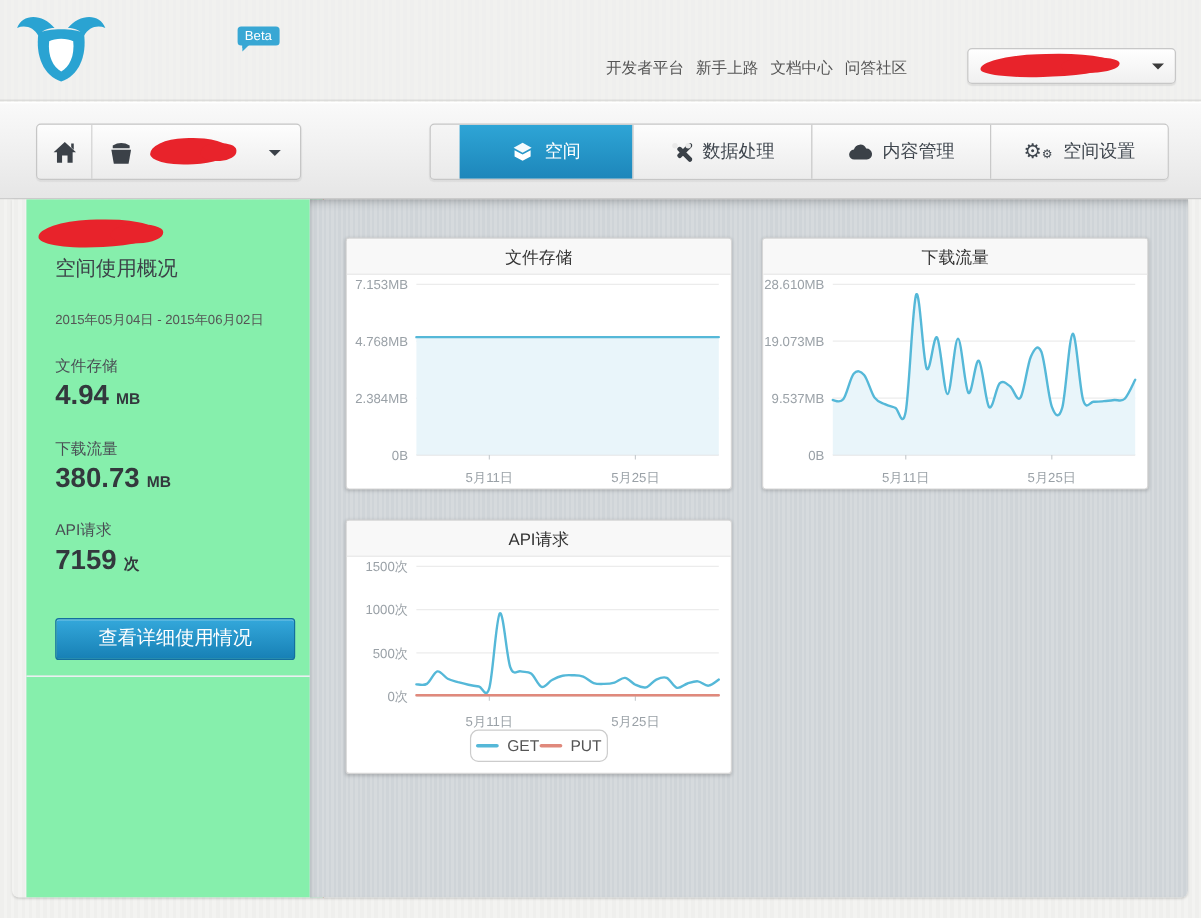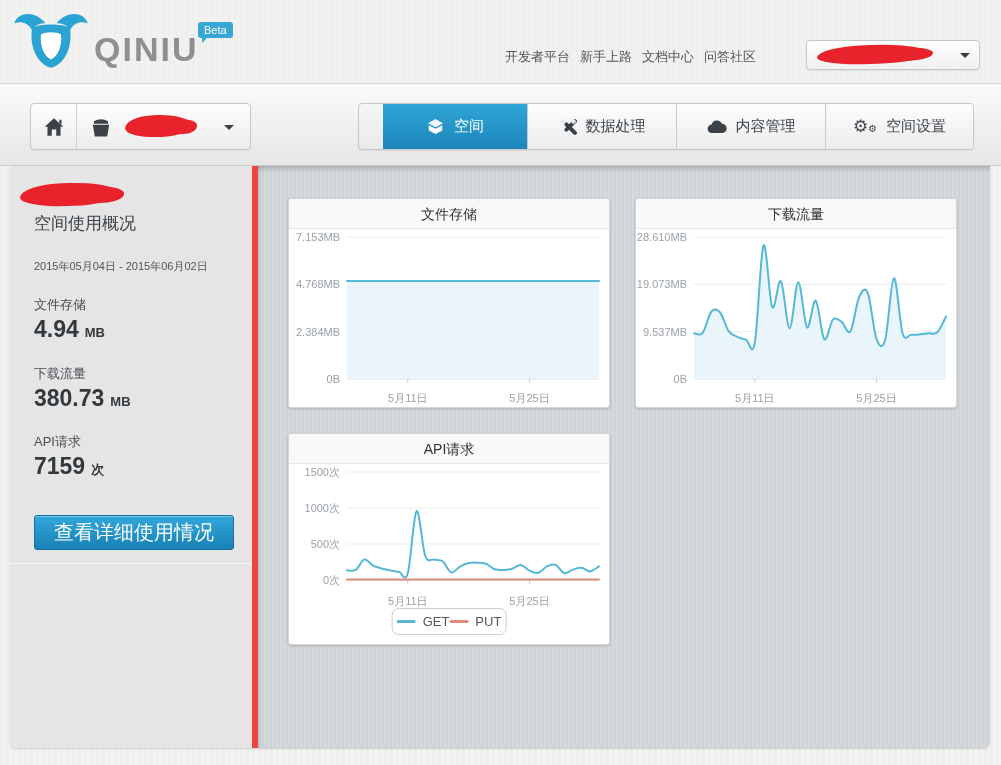--- a/index.html
+++ b/index.html
@@ -58,35 +58,35 @@
     font-size:15px; color:#3f464e; cursor:pointer; }
   .tab:first-child { border-left:none; }
   .tab .ticon { font-size:17px; line-height:1; color:#3f464e; }
   .tab.active { background:linear-gradient(#2ea5d6,#1d86ba); color:#fff;
     border-left-color:#1a7aa9; }
   .t1{width:144px}.t2{width:149px}.t3{width:149px}.t4{width:148px}
 
   
   .content-panel { position:absolute; top:166px; left:10px; width:980px; height:582px;
     border-radius:0 0 6px 6px; overflow:hidden; box-shadow:0 1px 2px rgba(0,0,0,.15); }
-  .sidebar { position:absolute; left:0; top:0; width:248px; height:100%;
-    background:#e5e5e5; border-right:6px solid #ef4444; }
+  .sidebar { position:absolute; left:12px; top:0; width:248px; height:100%;
+    background:#86efac; border-right:1px solid #ef4444; }
   .main { position:absolute; left:248px; top:0; right:0; height:100%;
     background:repeating-linear-gradient(90deg,#cfd4d8 0 2px,#d6dadd 2px 4px);
     box-shadow:inset 0 7px 9px -7px rgba(0,0,0,.35), inset 4px 0 8px -6px rgba(0,0,0,.25); }
 
   
   .sb-heading { position:absolute; left:24px; top:46px; font-size:17px; color:#3c4248; }
   .sb-date { position:absolute; left:24px; top:93px; font-size:11px; color:#555; }
   .sb-stat-label { position:absolute; left:24px; font-size:13px; color:#4a4f55; }
   .sb-stat-value { position:absolute; left:24px; font-size:23px; font-weight:bold; color:#33383d; }
   .sb-stat-value .unit { font-size:13px; font-weight:bold; margin-left:6px; }
   .sb-button { position:absolute; left:24px; top:349px; width:200px; height:35px;
     background:linear-gradient(#34a8db,#1780b5); border:1px solid #146f9e; border-radius:3px;
-    color:#fff; font-size:20px; box-shadow:inset 0 1px 0 rgba(255,255,255,.35);
+    color:#fff; font-size:16px; box-shadow:inset 0 1px 0 rgba(255,255,255,.35);
     cursor:pointer; font-family:Liberation Sans, sans-serif; }
   .sb-divider { position:absolute; left:0; top:397px; width:100%; height:1px; background:#d5d9df;
     border-bottom:1px solid #f2f4f7; }
 
   
   .card { position:absolute; width:322px; background:#fff; border:1px solid #d6d6d6;
     border-radius:3px; box-shadow:0 1px 3px rgba(0,0,0,.18); overflow:hidden; }
   .card-1 { left:30px; top:32px; height:210px; }
   .card-2 { left:377px; top:32px; height:210px; }
   .card-3 { left:30px; top:267px; height:212px; }
@@ -108,21 +108,20 @@
 <body>
 
 <header class="site-header">
   <div class="logo">
     <svg class="logo-bull" width="78" height="64" viewBox="0 0 70 56">
       <path d="M30,13 C21,2 6,2 2,13 C8,10.5 14.5,12.5 18,19 C21,14.5 25,13 30,13 Z" fill="#2aa3d2"></path>
       <path d="M40,13 C49,2 64,2 68,13 C62,10.5 55.5,12.5 52,19 C49,14.5 45,13 40,13 Z" fill="#2aa3d2"></path>
       <path d="M18,17 C15.5,34 22,49 35,53 C48,49 54.5,34 52,17 C45,13 25,13 18,17 Z" fill="#2aa3d2"></path>
       <path d="M26,23 C24.8,34 29,42.5 35,45.5 C41,42.5 45.2,34 44,23 C40,20.5 30,20.5 26,23 Z" fill="#fff"></path>
     </svg>
-    <span class="logo-text">QINIU</span>
     <span class="beta-badge">Beta</span>
   </div>
 
   <nav class="top-nav">
     <a href="#">开发者平台</a>
     <a href="#">新手上路</a>
     <a href="#">文档中心</a>
     <a href="#">问答社区</a>
   </nav>
 

